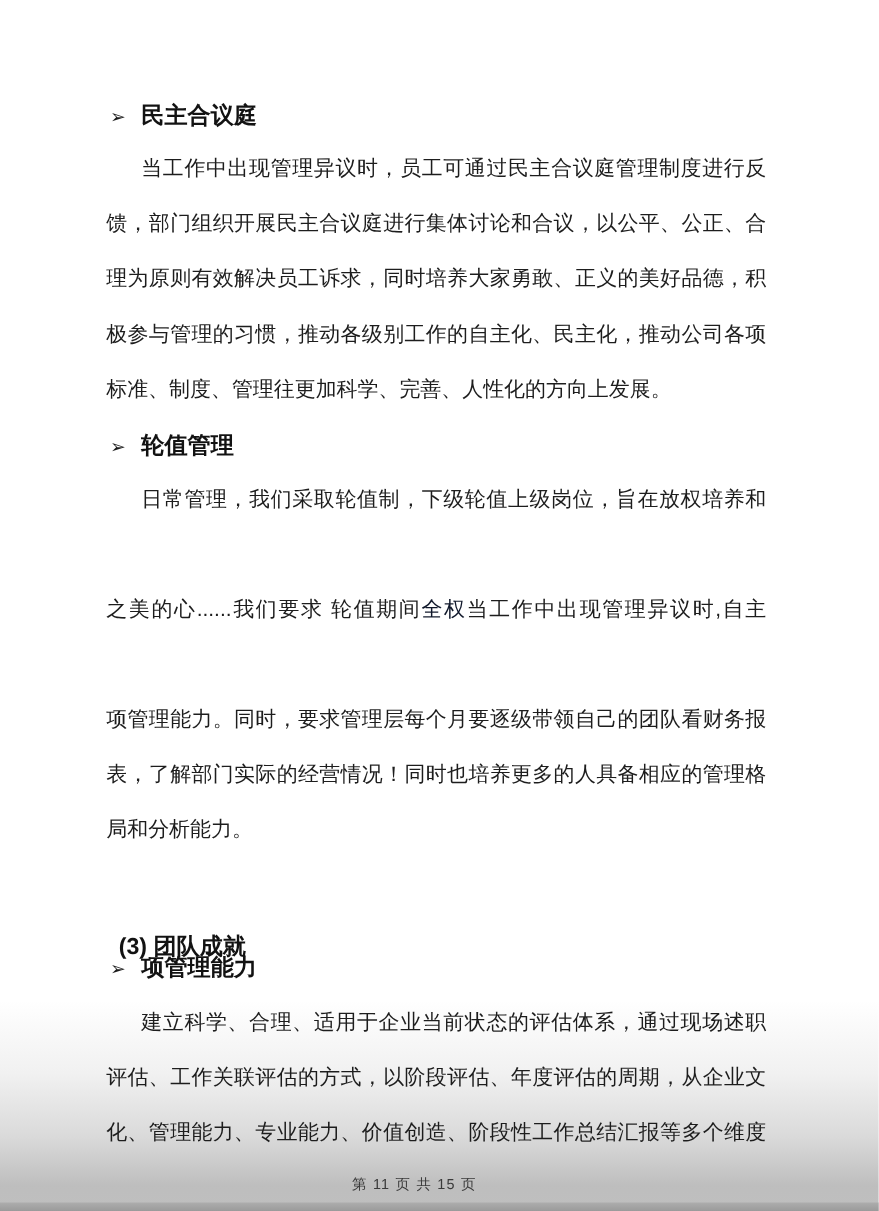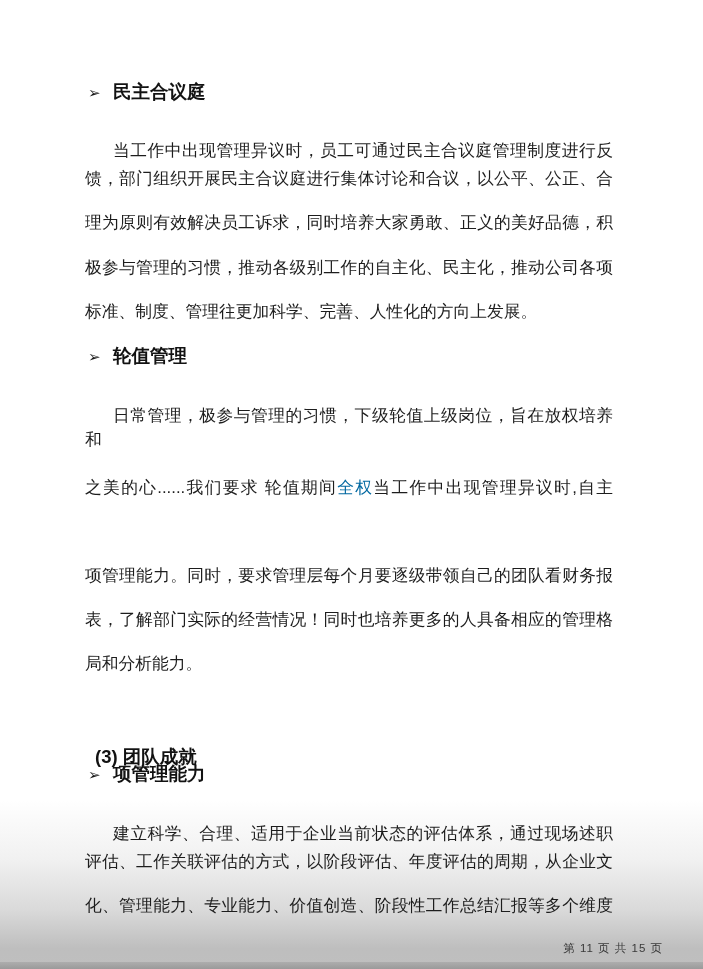--- a/index.html
+++ b/index.html
@@ -26,39 +26,39 @@
     position:absolute;left:0;top:962px;width:703px;height:7px;
     background:linear-gradient(180deg,#adadad 0%,#9a9a9a 100%);
   }
   .line{
     position:absolute;left:85px;width:528px;
     font-size:16.75px;line-height:24px;
     color:#1d1d1d;
     text-align:justify;text-align-last:justify;
     white-space:normal;
   }
-  .line.first{text-indent:28px;margin-top:16px;}
+  .line.first{text-indent:28px;}
   .line.lastline{text-align:center;text-align-last:left;}
-  .faded{color:#0369a1;}
+  .faded{color:#0f172a;}
   .heading{
     position:absolute;left:88px;
     font-size:18.5px;line-height:24px;font-weight:bold;color:#121212;
     display:flex;align-items:baseline;
   }
   .heading .bullet{
     font-weight:normal;font-size:15px;color:#1a1a1a;
     width:25px;flex:0 0 25px;
   }
   .subheading{
     position:absolute;left:95px;
     font-size:18.5px;line-height:24px;font-weight:bold;color:#121212;margin-top:39px;
   }
   .footer{
     position:absolute;left:0;top:941px;width:663px;
-    text-align:right;
+    text-align:center;
     font-size:11.5px;line-height:14px;color:#3a3a3a;
     letter-spacing:1px;
   }
 </style>
 </head>
 <body>
 
 <div class="page">
 
   <div class="bottom-shade"></div>
@@ -73,21 +73,21 @@
   <div class="line" style="top:167px">馈，部门组织开展民主合议庭进行集体讨论和合议，以公平、公正、合</div>
   <div class="line" style="top:211px">理为原则有效解决员工诉求，同时培养大家勇敢、正义的美好品德，积</div>
   <div class="line" style="top:256px">极参与管理的习惯，推动各级别工作的自主化、民主化，推动公司各项</div>
   <div class="line lastline" style="top:300px">标准、制度、管理往更加科学、完善、人性化的方向上发展。</div>
 
   <div class="heading" style="top:344px">
     <span class="bullet">➢</span>
     <span>轮值管理</span>
   </div>
 
-  <div class="line first" style="top:388px">日常管理，极参与管理的习惯，下级轮值上级岗位，旨在放权培养和</div>
+  <div class="line first" style="top:388px">日常管理，我们采取轮值制，下级轮值上级岗位，旨在放权培养和</div>
   <div class="line" style="top:476px">
     <span>之美的心......我们要求 轮值期间</span><span class="faded">全权</span><span>当工作中出现管理异议时,自主</span>
   </div>
   <div class="line" style="top:564px">项管理能力。同时，要求管理层每个月要逐级带领自己的团队看财务报</div>
   <div class="line" style="top:608px">表，了解部门实际的经营情况！同时也培养更多的人具备相应的管理格</div>
   <div class="line lastline" style="top:652px">局和分析能力。</div>
 
   <div class="subheading" style="top:706px">(3) 团队成就</div>
 
   <div class="heading" style="top:762px">

